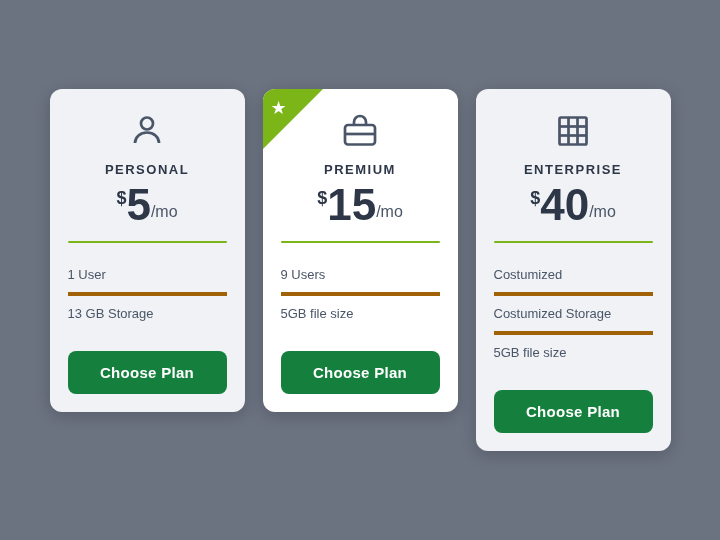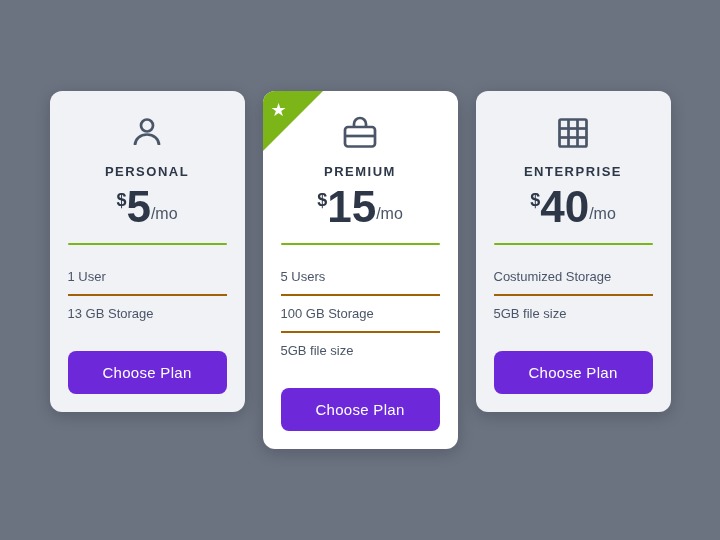--- a/index.html
+++ b/index.html
@@ -91,36 +91,36 @@
     }
 
     .plan-features {
       width: 100%;
       list-style: none;
       margin-bottom: 20px;
     }
 
     .plan-features li {
       padding: 10px 0;
-      border-bottom: 2px solid #a16207;
+      border-bottom: 4px solid #a16207;
       font-size: 13px;
       color: #4a5568;
     }
 
     .plan-features li:last-child {
       border-bottom: none;
     }
 
     .choose-btn {
       width: 100%;
       padding: 13px 0;
-      background: #6d28d9;
+      background: #15803d;
       color: #ffffff;
       font-size: 15px;
-      font-weight: 400;
+      font-weight: 700;
       border: none;
       border-radius: 8px;
       cursor: pointer;
       letter-spacing: 0.3px;
       margin-top: auto;
     }
 
     
     .ribbon {
       position: absolute;
@@ -204,23 +204,22 @@
     </div>
     <div class="plan-name">PREMIUM</div>
     <div class="plan-price">
       <span class="currency">$</span>
       <span class="amount">15</span>
       <span class="period">/mo</span>
     </div>
     <div class="plan-divider"></div>
     <ul class="plan-features">
 
-    <li>5 Users</li>
-
-    <li>100 GB Storage</li>
+    <li>9 Users</li>
+
 
     <li>5GB file size</li>
 
     </ul>
     <button class="choose-btn">Choose Plan</button>
   </div>
     <div class="plan-card">
 
     <div class="plan-icon">
       <svg viewBox="0 0 24 24">
@@ -233,20 +232,21 @@
     </div>
     <div class="plan-name">ENTERPRISE</div>
     <div class="plan-price">
       <span class="currency">$</span>
       <span class="amount">40</span>
       <span class="period">/mo</span>
     </div>
     <div class="plan-divider"></div>
     <ul class="plan-features">
 
+    <li>Costumized</li>
 
     <li>Costumized Storage</li>
 
     <li>5GB file size</li>
 
     </ul>
     <button class="choose-btn">Choose Plan</button>
   </div>
   </div>
 

